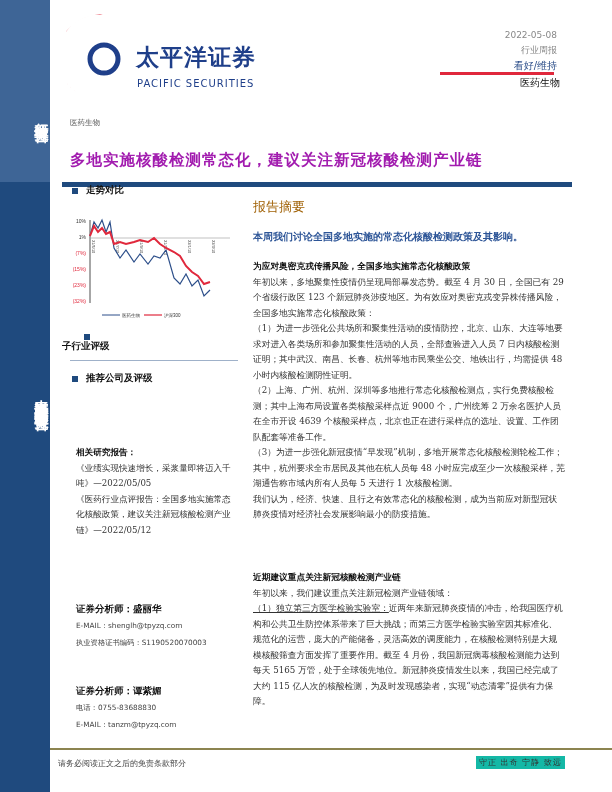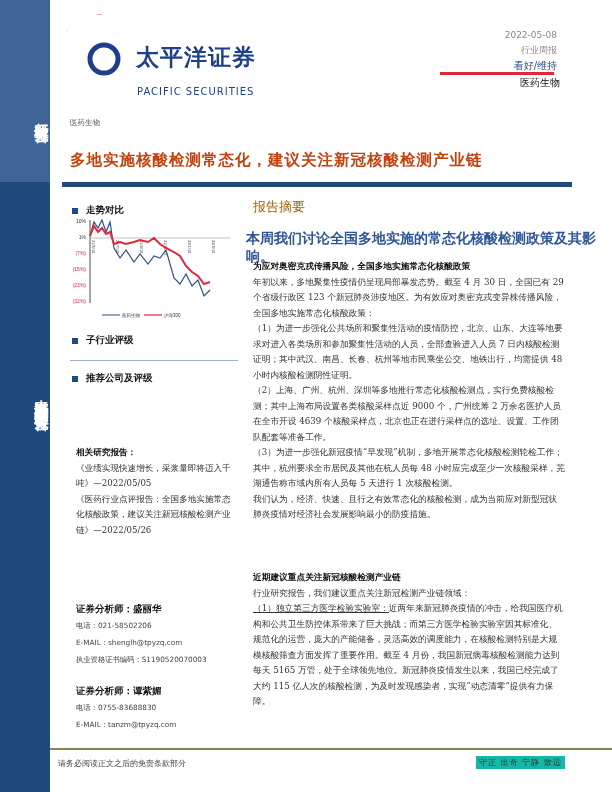--- a/index.html
+++ b/index.html
@@ -7,40 +7,40 @@
        font-family:"DejaVu Serif","Liberation Serif",serif;color:#222;}
   .sidebar{position:absolute;left:0;top:0;width:50px;height:792px;background:#1f4a7e;}
   .sidebar-top{position:absolute;left:0;top:0;width:50px;height:182px;background:#3e6596;}
   .vtext{position:absolute;left:0;width:50px;color:#fff;font-weight:bold;text-align:center;
          font-size:14px;line-height:17px;writing-mode:vertical-rl;letter-spacing:1px;}
   .vtext.t1{top:60px;height:110px;}
   .vtext.t2{top:232px;height:330px;font-size:14px;line-height:17px;}
   .logo{position:absolute;left:66px;top:13px;width:200px;height:90px;}
   .logo-cn{position:absolute;left:136px;top:42px;font-family:Liberation Mono, monospace;font-weight:bold;
            font-size:23px;color:#1f3f8a;letter-spacing:1px;}
-  .logo-en{position:absolute;left:137px;top:86px;font-family:"DejaVu Sans",sans-serif;font-size:10px;
+  .logo-en{position:absolute;left:137px;top:78px;font-family:"DejaVu Sans",sans-serif;font-size:10px;
            color:#1f3f8a;letter-spacing:1px;}
   .meta{position:absolute;right:55px;top:28px;text-align:right;font-family:"DejaVu Sans",sans-serif;font-size:9px;line-height:15px;color:#888;}
   .meta .rating{color:#2d4f8a;font-size:10px;}
   .redline{position:absolute;left:440px;top:72px;width:114px;height:3px;background:#e0283c;}
   .sector-r{position:absolute;right:52px;top:76px;font-family:"DejaVu Sans",sans-serif;font-size:10px;color:#111;}
   .sector-l{position:absolute;left:70px;top:118px;font-family:"DejaVu Sans",sans-serif;font-size:7.5px;color:#555;}
-  .title{position:absolute;left:70px;top:150px;font-size:15.5px;font-weight:bold;color:#c2410c;letter-spacing:1px;white-space:nowrap;}
+  .title{position:absolute;left:70px;top:150px;font-size:15.5px;font-weight:bold;color:#a21caf;letter-spacing:1px;white-space:nowrap;}
   .blueline{position:absolute;left:62px;top:182px;width:510px;height:5px;background:#1f4a7e;}
   .sec-head{font-size:9.5px;font-weight:bold;color:#111;display:flex;align-items:center;}
   .sq{display:inline-block;width:6px;height:6px;background:#1f4a7e;margin:0 8px 0 10px;}
   .chart{position:absolute;left:62px;top:210px;width:176px;height:120px;}
   .hr-thin{position:absolute;left:70px;width:168px;height:1px;background:#9fb1c9;}
   .related{position:absolute;left:76px;top:445px;width:160px;font-size:8.6px;line-height:15.5px;color:#333;}
   .related .h{font-weight:bold;color:#111;}
   .analyst{position:absolute;left:76px;width:165px;font-size:7.3px;line-height:17px;color:#444;font-family:"DejaVu Sans",sans-serif;}
   .analyst .name{font-family:"DejaVu Serif",serif;font-weight:bold;font-size:9.5px;color:#111;}
   .analyst .cn{font-family:"DejaVu Serif",serif;}
   .abs-title{position:absolute;left:253px;top:198px;font-size:13px;font-weight:normal;color:#a16207;}
-  .intro{position:absolute;left:246px;top:230px;font-size:14px;font-weight:bold;color:#2d5597;}
+  .intro{position:absolute;left:253px;top:230px;font-size:10px;font-weight:bold;color:#2d5597;}
   .body{position:absolute;left:253px;width:312px;font-size:8.7px;line-height:15.5px;color:#333;}
   .body .h{font-weight:bold;color:#111;}
   .body p{margin:0;}
   .ul{text-decoration:underline;}
   .footline{position:absolute;left:50px;top:748px;width:562px;height:2px;background:#8c8450;}
   .foot-l{position:absolute;left:58px;top:758px;font-size:8px;color:#444;}
   .foot-r{position:absolute;left:476px;top:756px;font-size:8px;color:#333;background:#14b8a6;padding:1px 3px;letter-spacing:1px;}
 </style>
 </head>
 <body>
@@ -67,21 +67,21 @@
   <div>行业周报</div>
   <div class="rating">看好/维持</div>
 </div>
 <div class="redline"></div>
 <div class="sector-r">医药生物</div>
 <div class="sector-l">医药生物</div>
 
 <div class="title">多地实施核酸检测常态化，建议关注新冠核酸检测产业链</div>
 <div class="blueline"></div>
 
-<div class="sec-head" style="position:absolute;left:62px;top:204px;justify-content:center;">
+<div class="sec-head" style="position:absolute;left:62px;top:184px;justify-content:center;">
   <span class="sq"></span>
   <span>走势对比</span>
 </div>
 
 <div class="chart">
   <svg width="176" height="120" viewBox="0 0 176 120" font-family="Liberation Sans, sans-serif">
     <g font-size="5" text-anchor="end">
       <text x="24" y="13" fill="#333">10%</text>
       <text x="24" y="29" fill="#333">1%</text>
       <text x="24" y="45" fill="#e0283c">(7%)</text>
@@ -103,39 +103,38 @@
     <polyline fill="none" stroke="#e0283c" stroke-width="2" points="28,26 32,16 36,22 40,18 44,24 48,22 52,34 58,32 64,34 72,32 78,30 86,32 92,28 98,34 104,38 112,42 118,46 124,56 130,62 136,66 142,74 148,72"></polyline>
     <g font-size="4.5" fill="#333">
       <line x1="40" y1="105" x2="58" y2="105" stroke="#2d4f8a" stroke-width="1"></line>
       <text x="60" y="107">医药生物</text>
       <line x1="82" y1="105" x2="100" y2="105" stroke="#e0283c" stroke-width="1.2"></line>
       <text x="102" y="107">沪深300</text>
     </g>
   </svg>
 </div>
 
-<div class="sec-head" style="position:absolute;left:62px;top:334px;">
+<div class="sec-head" style="position:absolute;left:62px;top:334px;flex-direction:column;">
   <span class="sq"></span>
   <span>子行业评级</span>
 </div>
 <div class="hr-thin" style="top:360px;"></div>
 <div class="sec-head" style="position:absolute;left:62px;top:372px;">
   <span class="sq"></span>
   <span>推荐公司及评级</span>
 </div>
 
 <div class="related">
   <div class="h">相关研究报告：</div>
   <div>《业绩实现快速增长，采浆量即将迈入千吨》—2022/05/05</div>
-  <div>《医药行业点评报告：全国多地实施常态化核酸政策，建议关注新冠核酸检测产业链》—2022/05/26</div>
+  <div>《医药行业点评报告：全国多地实施常态化核酸政策，建议关注新冠核酸检测产业链》—2022/05/12</div>
 </div>
 
 <div class="analyst" style="top:600px;">
   <div class="name"><span>证券分析师：</span><span>盛丽华</span></div>
-  <div><span class="cn">电话：</span><span>021-58502206</span></div>
   <div><span>E-MAIL：</span><span>shenglh@tpyzq.com</span></div>
   <div><span class="cn">执业资格证书编码：</span><span>S1190520070003</span></div>
 </div>
 <div class="analyst" style="top:670px;margin-top:12px;">
   <div class="name"><span>证券分析师：</span><span>谭紫媚</span></div>
   <div><span class="cn">电话：</span><span>0755-83688830</span></div>
   <div><span>E-MAIL：</span><span>tanzm@tpyzq.com</span></div>
 </div>
 
 <div class="abs-title">报告摘要</div>
@@ -145,19 +144,19 @@
   <p class="h">为应对奥密克戎传播风险，全国多地实施常态化核酸政策</p>
   <p>年初以来，多地聚集性疫情仍呈现局部暴发态势。截至 4 月 30 日，全国已有 29 个省级行政区 123 个新冠肺炎涉疫地区。为有效应对奥密克戎变异株传播风险，全国多地实施常态化核酸政策：</p>
   <p>（1）为进一步强化公共场所和聚集性活动的疫情防控，北京、山东、大连等地要求对进入各类场所和参加聚集性活动的人员，全部查验进入人员 7 日内核酸检测证明；其中武汉、南昌、长春、杭州等地市民乘坐公交、地铁出行，均需提供 48 小时内核酸检测阴性证明。</p>
   <p>（2）上海、广州、杭州、深圳等多地推行常态化核酸检测点，实行免费核酸检测；其中上海布局设置各类核酸采样点近 9000 个，广州统筹 2 万余名医护人员在全市开设 4639 个核酸采样点，北京也正在进行采样点的选址、设置、工作团队配套等准备工作。</p>
   <p>（3）为进一步强化新冠疫情“早发现”机制，多地开展常态化核酸检测轮检工作；其中，杭州要求全市居民及其他在杭人员每 48 小时应完成至少一次核酸采样，芜湖通告称市域内所有人员每 5 天进行 1 次核酸检测。</p>
   <p>我们认为，经济、快速、且行之有效常态化的核酸检测，成为当前应对新型冠状肺炎疫情对经济社会发展影响最小的防疫措施。</p>
 </div>
 
 <div class="body" style="top:570px;">
   <p class="h">近期建议重点关注新冠核酸检测产业链</p>
-  <p>行业研究报告，我们建议重点关注新冠检测产业链领域：</p>
+  <p>年初以来，我们建议重点关注新冠检测产业链领域：</p>
   <p><span class="ul">（1）独立第三方医学检验实验室：</span><span>近两年来新冠肺炎疫情的冲击，给我国医疗机构和公共卫生防控体系带来了巨大挑战；而第三方医学检验实验室因其标准化、规范化的运营，庞大的产能储备，灵活高效的调度能力，在核酸检测特别是大规模核酸筛查方面发挥了重要作用。截至 4 月份，我国新冠病毒核酸检测能力达到每天 5165 万管，处于全球领先地位。新冠肺炎疫情发生以来，我国已经完成了大约 115 亿人次的核酸检测，为及时发现感染者，实现“动态清零”提供有力保障。</span></p>
 </div>
 
 <div class="footline"></div>
 <div class="foot-l">请务必阅读正文之后的免责条款部分</div>
 <div class="foot-r">守正 出奇 宁静 致远</div>
 
 </body></html>

